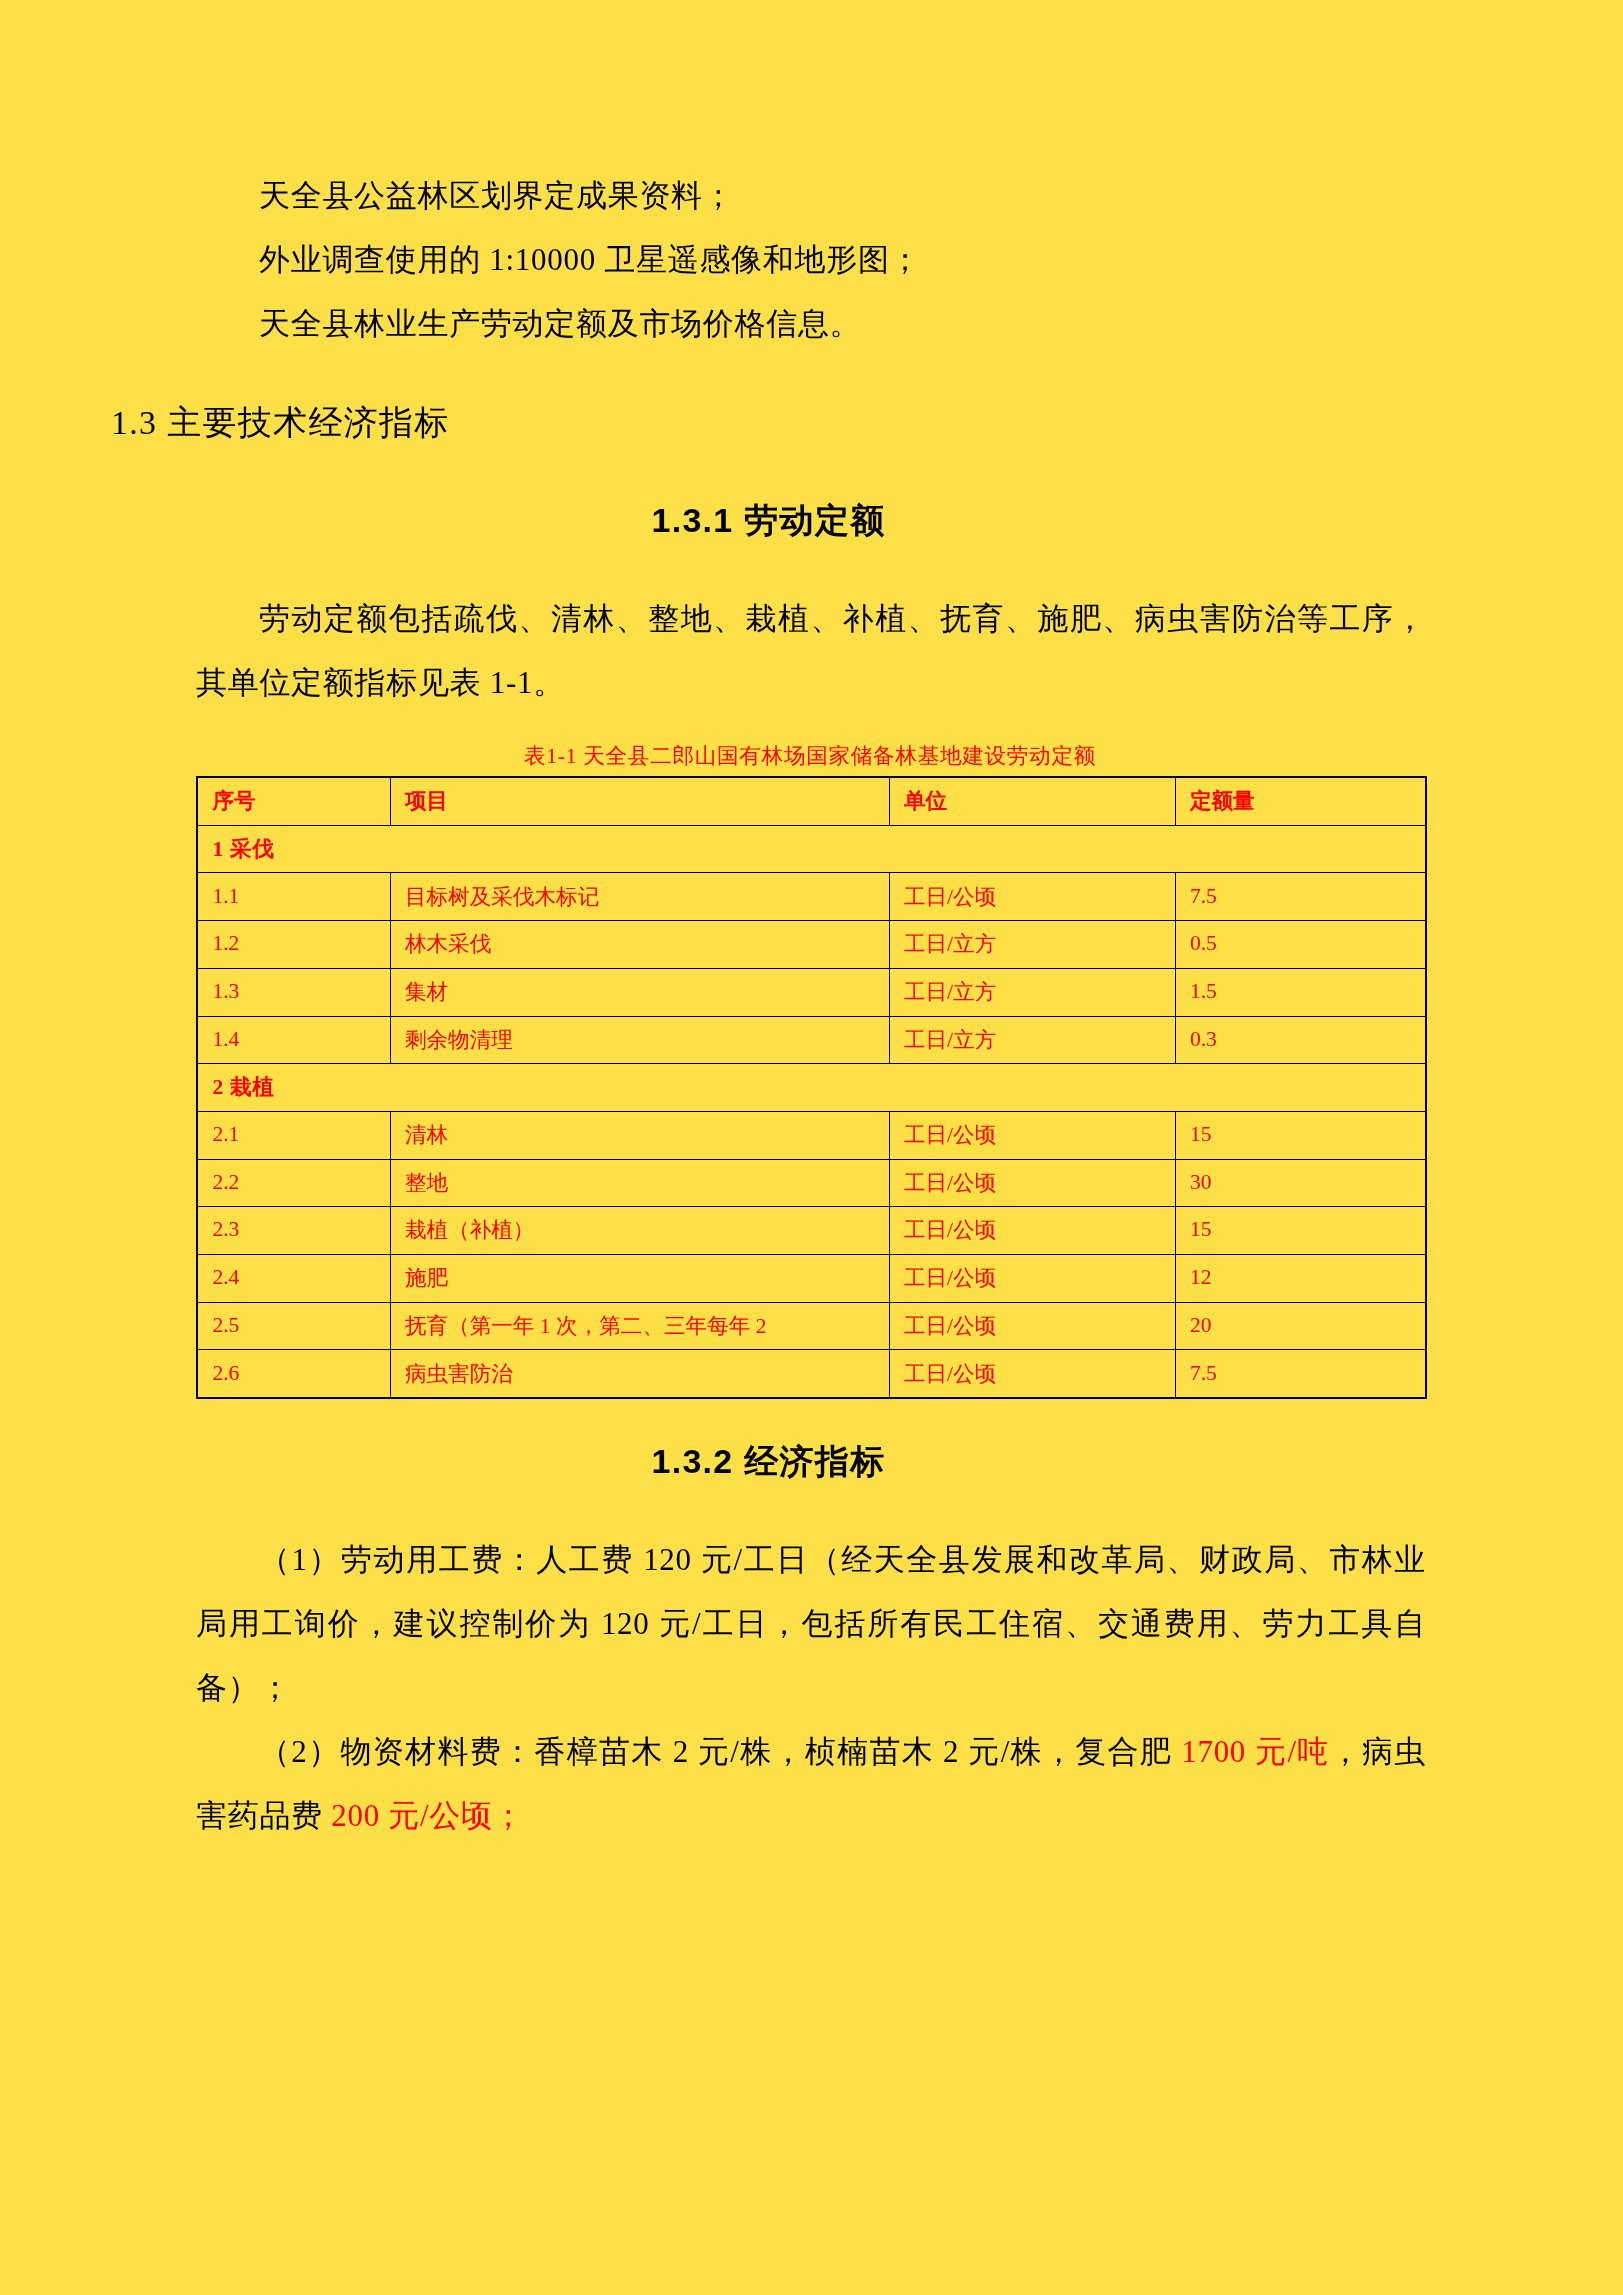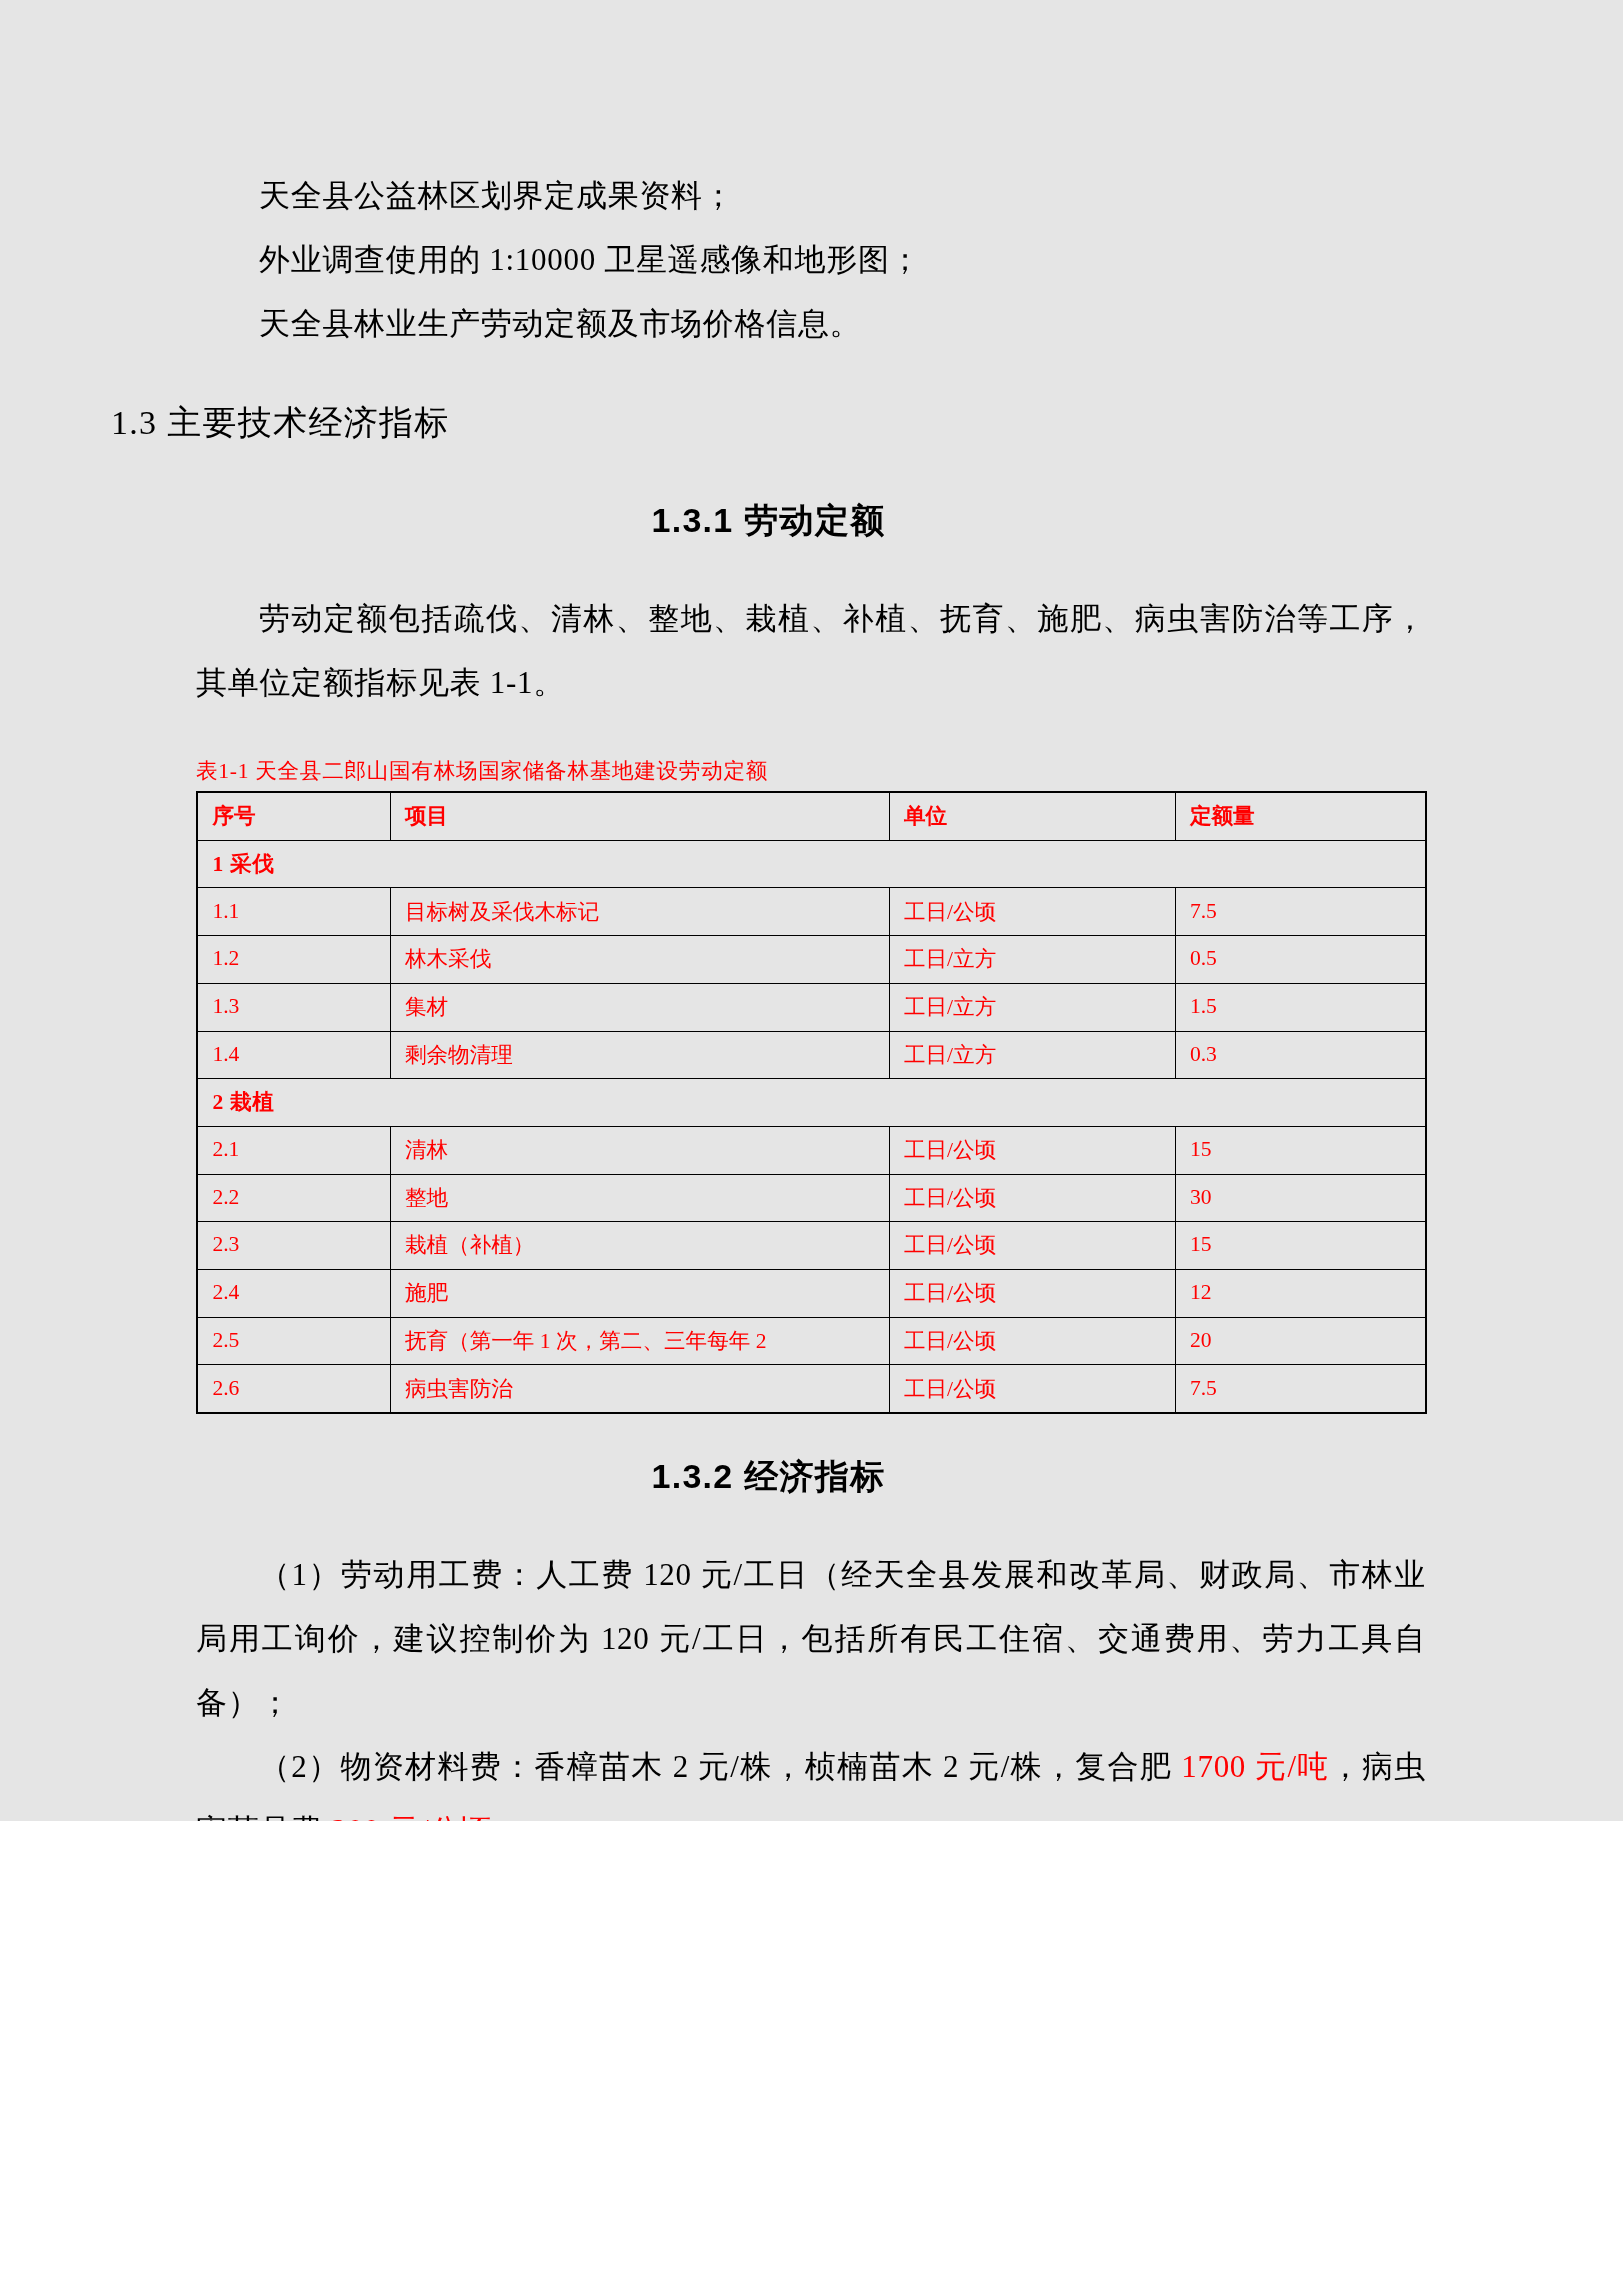--- a/index.html
+++ b/index.html
@@ -5,22 +5,22 @@
 <style>
   html, body {
     margin: 0;
     padding: 0;
     background: #ffffff;
   }
 
   .page {
     position: relative;
     width: 1623px;
-    height: 1821px;
-    background: #e5e5e5;
+    height: 2295px;
+    background: #fde047;
     box-sizing: border-box;
     padding: 0;
     font-family: "Liberation Serif", "DejaVu Serif", serif;
     color: #000000;
     overflow: hidden;
   }
 
   .content {
     position: absolute;
     left: 196px;
@@ -69,22 +69,23 @@
   }
   .para.indent2 { text-indent: 63px; }
   .para.gap-top-lg { margin-top: 46px; }
 
   .red { color: #FF0000; }
 
   
   .table-caption {
     color: #FF0000;
     font-size: 21.6px;
-    letter-spacing: 0.7px;
-    margin-top: 41px;
+    text-align: center;
+    letter-spacing: 0.7px;
+    margin-top: 26px;
     margin-bottom: 6.5px;
     width: 1228px;
   }
 
   table.spec {
     border-collapse: collapse;
     table-layout: fixed;
     width: 1228px;
     color: #FF0000;
     font-size: 21.6px;

